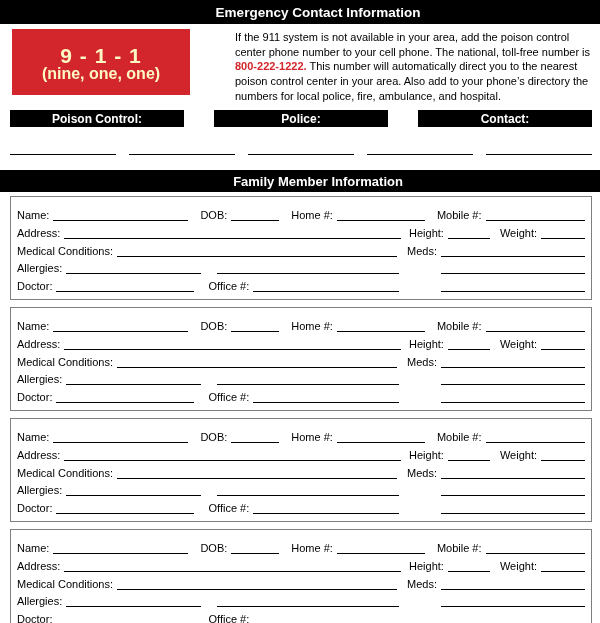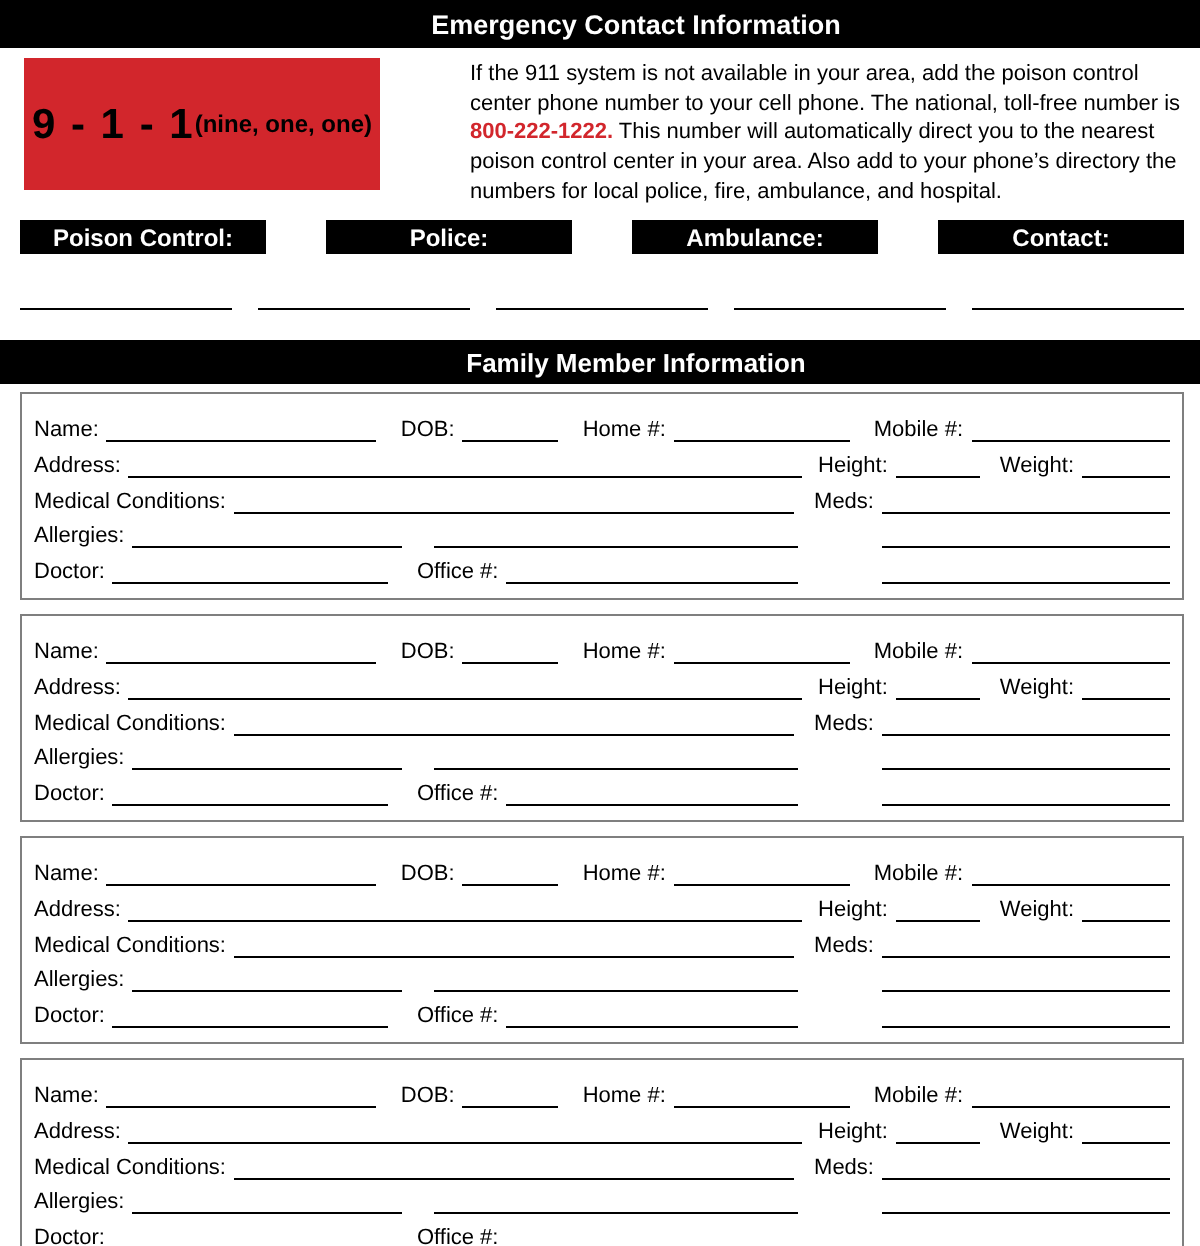--- a/index.html
+++ b/index.html
@@ -11,26 +11,26 @@
   }
   .bar {
     position:absolute; left:0; right:0; background:#000; color:#fff;
     font-weight:bold; display:flex; align-items:center; justify-content:center;
   }
   .title-bar  { top:0;    height:24px; font-size:13.5px; }
   .family-bar { top:170px; height:22px; font-size:13px; }
 
   .intro { position:absolute; top:29px; left:12px; width:580px; display:flex; gap:13px; }
   .red-box {
-    flex:0 0 178px; height:66px; background:#d2262c; color:#000000;
-    display:flex; align-items:center; justify-content:center;
+    flex:0 0 178px; height:66px; background:#d2262c; color:#fef9c3;
+    display:flex; flex-direction:column; align-items:center; justify-content:center;
     text-align:center; font-weight:bold;
   }
   .nine11   { font-size:21px; line-height:23px; letter-spacing:1px; }
-  .phonetic { font-size:12px; line-height:14px; }
+  .phonetic { font-size:16px; line-height:14px; }
   .caption  { font-size:13px; line-height:15px; white-space:nowrap; }
   .intro-text { flex:1; font-size:11px; line-height:14.7px; padding-top:1px;margin-left:32px; }
   .phone-red { color:#d2262c; font-weight:bold; }
 
   .contact-row { position:absolute; top:110px; left:10px; width:582px; display:flex; gap:30px; }
   .contact-box {
     flex:1; height:17px; background:#000; color:#fff; font-weight:bold;
     font-size:12px; display:flex; align-items:center; justify-content:center;
   }
   .contact-lines { position:absolute; top:139px; left:10px; width:582px; height:16px; display:flex; gap:13px; }
@@ -63,21 +63,20 @@
     <div class="red-box">
       <div class="nine11">9 - 1 - 1</div>
       <div class="phonetic">(nine, one, one)</div>
     </div>
     <div class="intro-text"><span>If the 911 system is not available in your area, add the poison control center phone number to your cell phone. The national, toll-free number is </span><span class="phone-red">800-222-1222.</span><span> This number will automatically direct you to the nearest poison control center in your area. Also add to your phone’s directory the numbers for local police, fire, ambulance, and hospital.</span></div>
   </div>
 
   <div class="contact-row">
     <div class="contact-box">Poison Control:</div>
     <div class="contact-box">Police:</div>
-    <div class="contact-box">Ambulance:</div>
     <div class="contact-box">Contact:</div>
   </div>
 
   <div class="contact-lines">
     <div class="contact-line"></div>
     <div class="contact-line"></div>
     <div class="contact-line"></div>
     <div class="contact-line"></div>
     <div class="contact-line"></div>
   </div>

